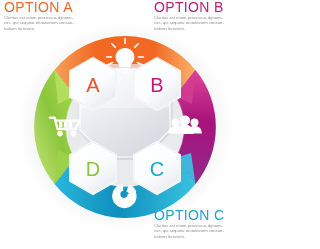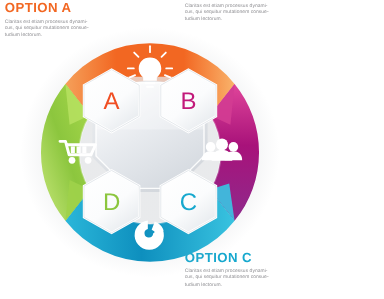--- a/index.html
+++ b/index.html
@@ -7,21 +7,21 @@
     width:250px;height:249px;
     background:#ffffff;
     font-family:"Liberation Sans","DejaVu Sans",sans-serif;
     overflow:hidden;position:relative;
   }
   .stage{position:absolute;inset:0;}
 
   
   .opt{position:absolute;width:92px;}
   .opt .title{
-    font-size:11px;font-weight:700;letter-spacing:.35px;
+    font-size:14px;font-weight:400;letter-spacing:.35px;
     line-height:11px;margin:0 0 2px 0;
   }
   .opt .body{
     font-size:4.1px;line-height:5.4px;color:#8b8b8f;
     margin:0;letter-spacing:.05px;
   }
   .opt .body span{display:block;white-space:nowrap;}
 
   #opt-a{left:4px;top:2px;}
   #opt-b{left:154px;top:2px;}
@@ -48,20 +48,21 @@
   <div class="opt" id="opt-a">
     <div class="title" style="color:#F26722">OPTION A</div>
     <div class="body">
       <span>Claritas est etiam processus dynami-</span>
       <span>cus, qui sequitur mutationem consue-</span>
       <span>tudium lectorum.</span>
     </div>
   </div>
 
   <div class="opt" id="opt-b">
+    <div class="title" style="color:#C2197A">OPTION B</div>
     <div class="body">
       <span>Claritas est etiam processus dynami-</span>
       <span>cus, qui sequitur mutationem consue-</span>
       <span>tudium lectorum.</span>
     </div>
   </div>
 
 
   <div class="opt" id="opt-c">
     <div class="title" style="color:#16A8CE">OPTION C</div>

